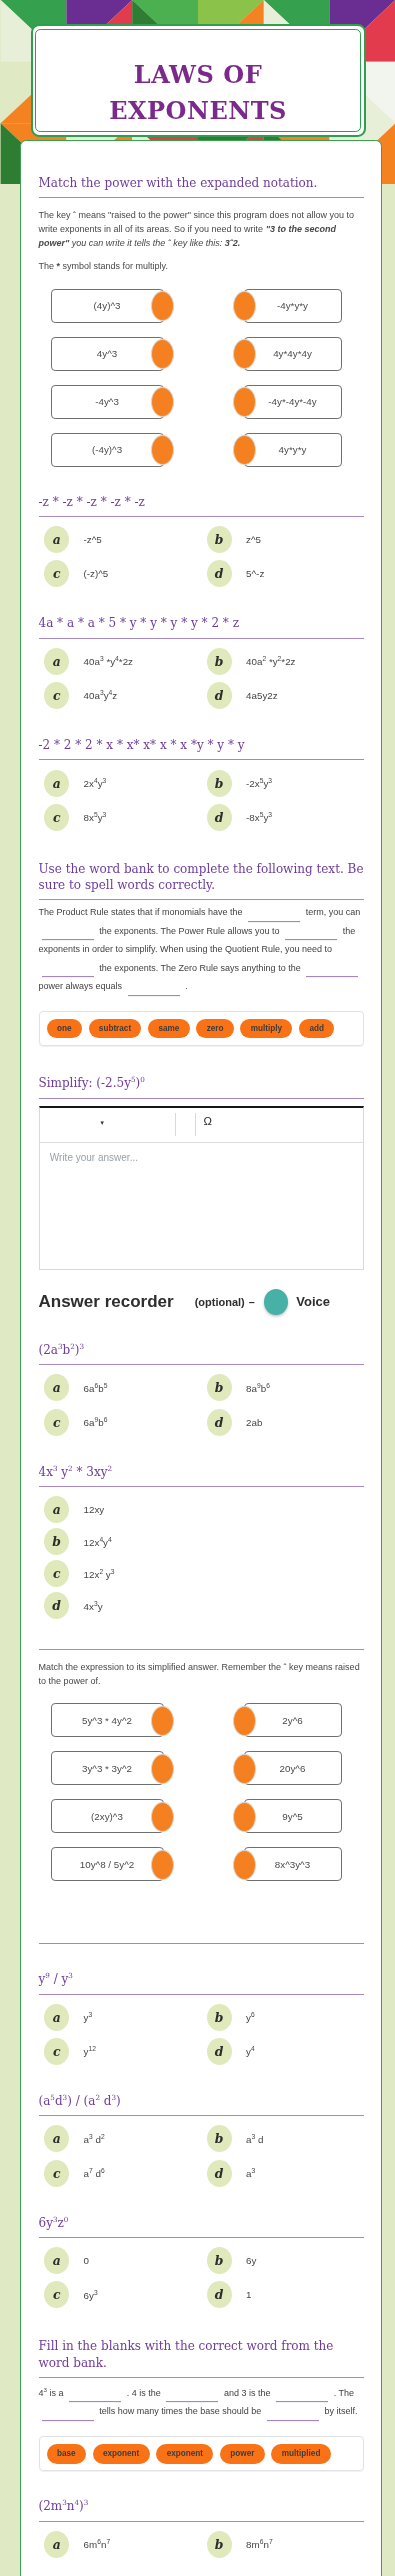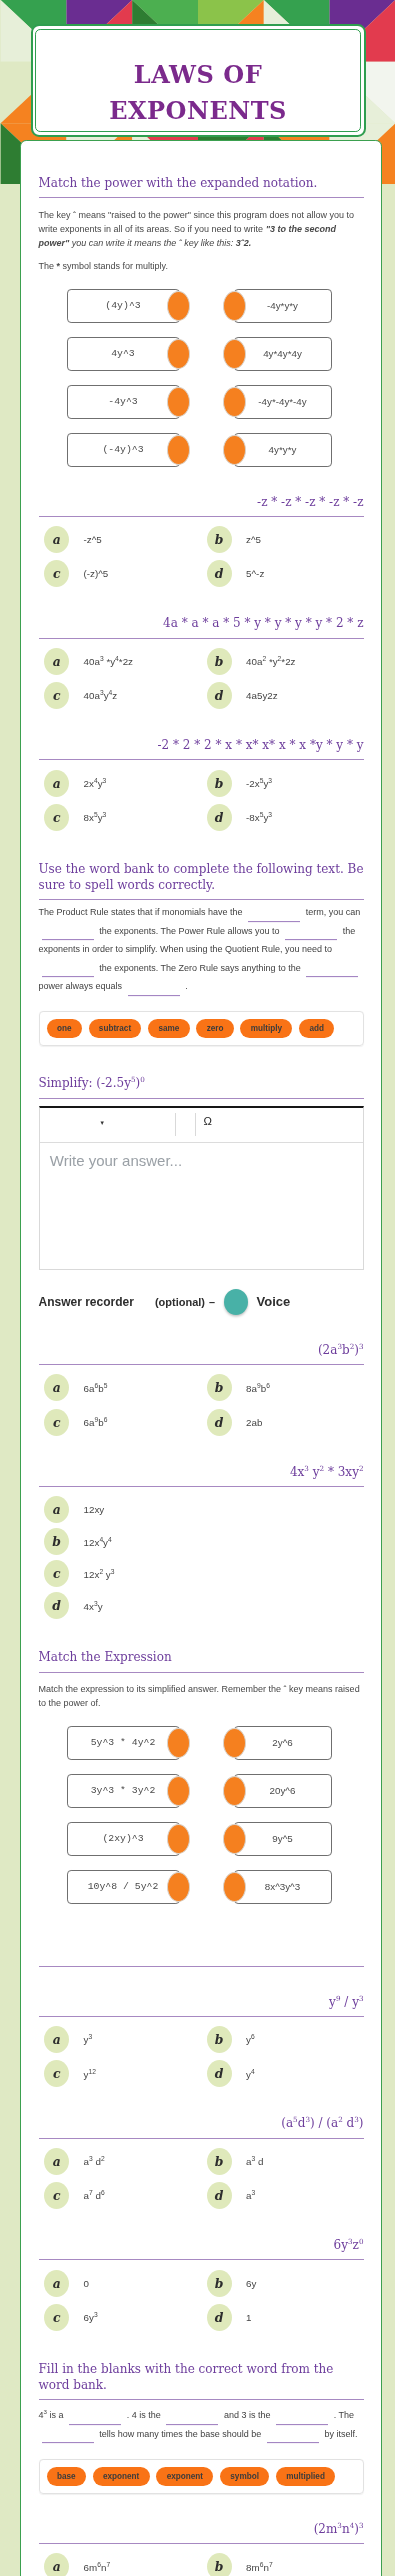--- a/index.html
+++ b/index.html
@@ -33,28 +33,28 @@
   .body-par{margin:9.3px 0 0;font-size:9px;line-height:14px;color:#474747;}
   .body-par .b{font-weight:700;} .body-par .i{font-style:italic;}
 
   
   .match-block{margin-top:15.5px;}
   .match-row{position:relative;height:34px;margin-top:14px;}
   .match-row:first-child{margin-top:0;}
   .match-card{position:absolute;top:0;height:34px;box-sizing:border-box;background:#fff;
     border:0.5px solid #6f6f6f;border-radius:4.1px;display:flex;align-items:center;justify-content:center;
     font-size:9.8px;color:#4a4a4a;}
-  .match-left{left:28px;width:113px;font-family:Liberation Mono, monospace;}
-  .match-right{left:195px;width:98px;}
+  .match-left{left:12px;width:113px;}
+  .match-right{left:205px;width:98px;}
   .connector{position:absolute;top:1.5px;width:23px;height:30px;border-radius:50%;
     background:#f5801f;border:1px solid #d9d2ca;box-sizing:border-box;z-index:1;}
   .conn-right{right:-11.3px;} .conn-left{left:-11.3px;}
 
   
-  .sec-question{margin-top:27px;text-align:right;}
+  .sec-question{margin-top:27px;}
   .options{display:grid;grid-template-columns:1fr 1fr;row-gap:5.2px;margin-top:8.2px;}
   .options.one-col{grid-template-columns:1fr;row-gap:3.1px;}
   .option{display:flex;align-items:center;gap:14.4px;padding-left:5.7px;min-height:29px;}
   .opt-letter{flex:0 0 auto;width:25px;height:27px;border-radius:50%;background:#dfe9bb;
     display:flex;align-items:center;justify-content:center;
     font-family:"DejaVu Serif",serif;font-style:italic;font-weight:700;font-size:12.4px;color:#2d2d2d;}
   .opt-label{font-size:9.8px;color:#454545;}
   .opt-label sup{font-size:6.7px;}
 
   
@@ -68,25 +68,25 @@
     font-size:8.2px;color:#3c3c3c;}
 
   
   .editor{margin-top:7.2px;border:0.5px solid #d9d9d9;border-top:2.6px solid #161616;}
   .ed-toolbar{position:relative;height:34px;border-bottom:0.5px solid #dcdcdc;}
   .ed-caret{position:absolute;left:61px;top:11.3px;font-size:6.7px;color:#333;cursor:pointer;}
   .ed-sep{position:absolute;top:5.7px;width:0.5px;height:23px;background:#d9d9d9;}
   .ed-sep1{left:135px;} .ed-sep2{left:155px;}
   .ed-omega{position:absolute;left:164px;top:7.7px;font-size:11.3px;color:#222;cursor:pointer;}
   .ed-body{height:108px;padding:9.3px 10.3px;}
-  .placeholder{font-size:15px;color:#9aa0a6;margin-top:8px;}
+  .placeholder{font-size:10px;color:#9aa0a6;margin-top:8px;}
 
   
   .recorder{margin-top:18.5px;display:flex;align-items:center;}
-  .rec-label{font-size:12px;font-weight:800;color:#2e2e2e;}
+  .rec-label{font-size:17px;font-weight:800;color:#2e2e2e;}
   .rec-opt{font-size:11px;font-weight:700;color:#2e2e2e;margin-left:21px;}
   .rec-dash{font-size:10.8px;font-weight:800;color:#2e2e2e;margin-left:4.1px;}
   .voice-circle{width:24px;height:26px;border-radius:50%;background:#48b1a7;margin:0 8.2px 0 9.3px;
     box-shadow:0 1.5px 2.6px rgba(0,0,0,.25);border:none;cursor:pointer;}
   .rec-voice{font-size:13px;font-weight:800;color:#2e2e2e;}
 </style>
 </head>
 <body>
 
 <div class="page">
@@ -136,21 +136,21 @@
       <h1><span>LAWS OF</span><br><span>EXPONENTS</span></h1>
     </div>
   </div>
 
   <div class="main-card">
     <div id="content">
         <div class="sec-heading">
           <h2>Match the power with the expanded notation.</h2>
           <div class="rule"></div>
         </div>
-        <p class="body-par"><span>The key ˆ means "raised to the power" since this program does not allow you to write exponents in all of its areas.  So if you need to write </span><span class="b i">"3 to the second power"</span><span class="i"> you can write it means the ˆ key like this:  </span><span class="b i">3ˆ2.</span></p>
+        <p class="body-par"><span>The key ˆ means "raised to the power" since this program does not allow you to write exponents in all of its areas.  So if you need to write </span><span class="b i">"3 to the second power"</span><span class="i"> you can write it tells the ˆ key like this:  </span><span class="b i">3ˆ2.</span></p>
         <p class="body-par"><span>The </span><span class="b ">*</span><span> symbol stands for multiply.</span></p>
         <div class="match-block">
           <div class="match-row">
             <div class="match-card match-left">
               <span>(4y)^3</span>
               <span class="connector conn-right"></span>
             </div>
             <div class="match-card match-right">
               <span class="connector conn-left"></span>
               <span>-4y*y*y</span>
@@ -324,21 +324,20 @@
               <span class="opt-letter">c</span>
               <span class="opt-label">12x<sup>2</sup> y<sup>3</sup></span>
             </div>
             <div class="option">
               <span class="opt-letter">d</span>
               <span class="opt-label">4x<sup>3</sup>y</span>
             </div>
           </div>
         </div>
         <div class="sec-heading">
-          <h2>Match the Expression</h2>
           <div class="rule"></div>
         </div>
         <p class="body-par"><span>Match the expression to its simplified answer.  Remember the ˆ key means raised to the power of.</span></p>
         <div class="match-block">
           <div class="match-row">
             <div class="match-card match-left">
               <span>5y^3 * 4y^2</span>
               <span class="connector conn-right"></span>
             </div>
             <div class="match-card match-right">
@@ -446,21 +445,21 @@
         </div>
         <div class="sec-heading">
           <h2>Fill in the blanks with the correct word from the word bank.</h2>
           <div class="rule"></div>
         </div>
         <div class="cloze"><span>4<sup>3</sup> is a </span><span class="blank"></span><span> . 4 is the </span><span class="blank"></span><span> and 3 is the </span><span class="blank"></span><span> . The </span><span class="blank"></span><span> tells how many times the base should be </span><span class="blank"></span><span> by itself.</span></div>
         <div class="word-bank">
           <span class="chip">base</span>
           <span class="chip">exponent</span>
           <span class="chip">exponent</span>
-          <span class="chip">symbol</span>
+          <span class="chip">power</span>
           <span class="chip">multiplied</span>
         </div>
         <div class="sec-question">
           <h2 class="q-title">(2m<sup>3</sup>n<sup>4</sup>)<sup>3</sup></h2>
           <div class="rule"></div>
           <div class="options">
             <div class="option">
               <span class="opt-letter">a</span>
               <span class="opt-label">6m<sup>6</sup>n<sup>7</sup></span>
             </div>

